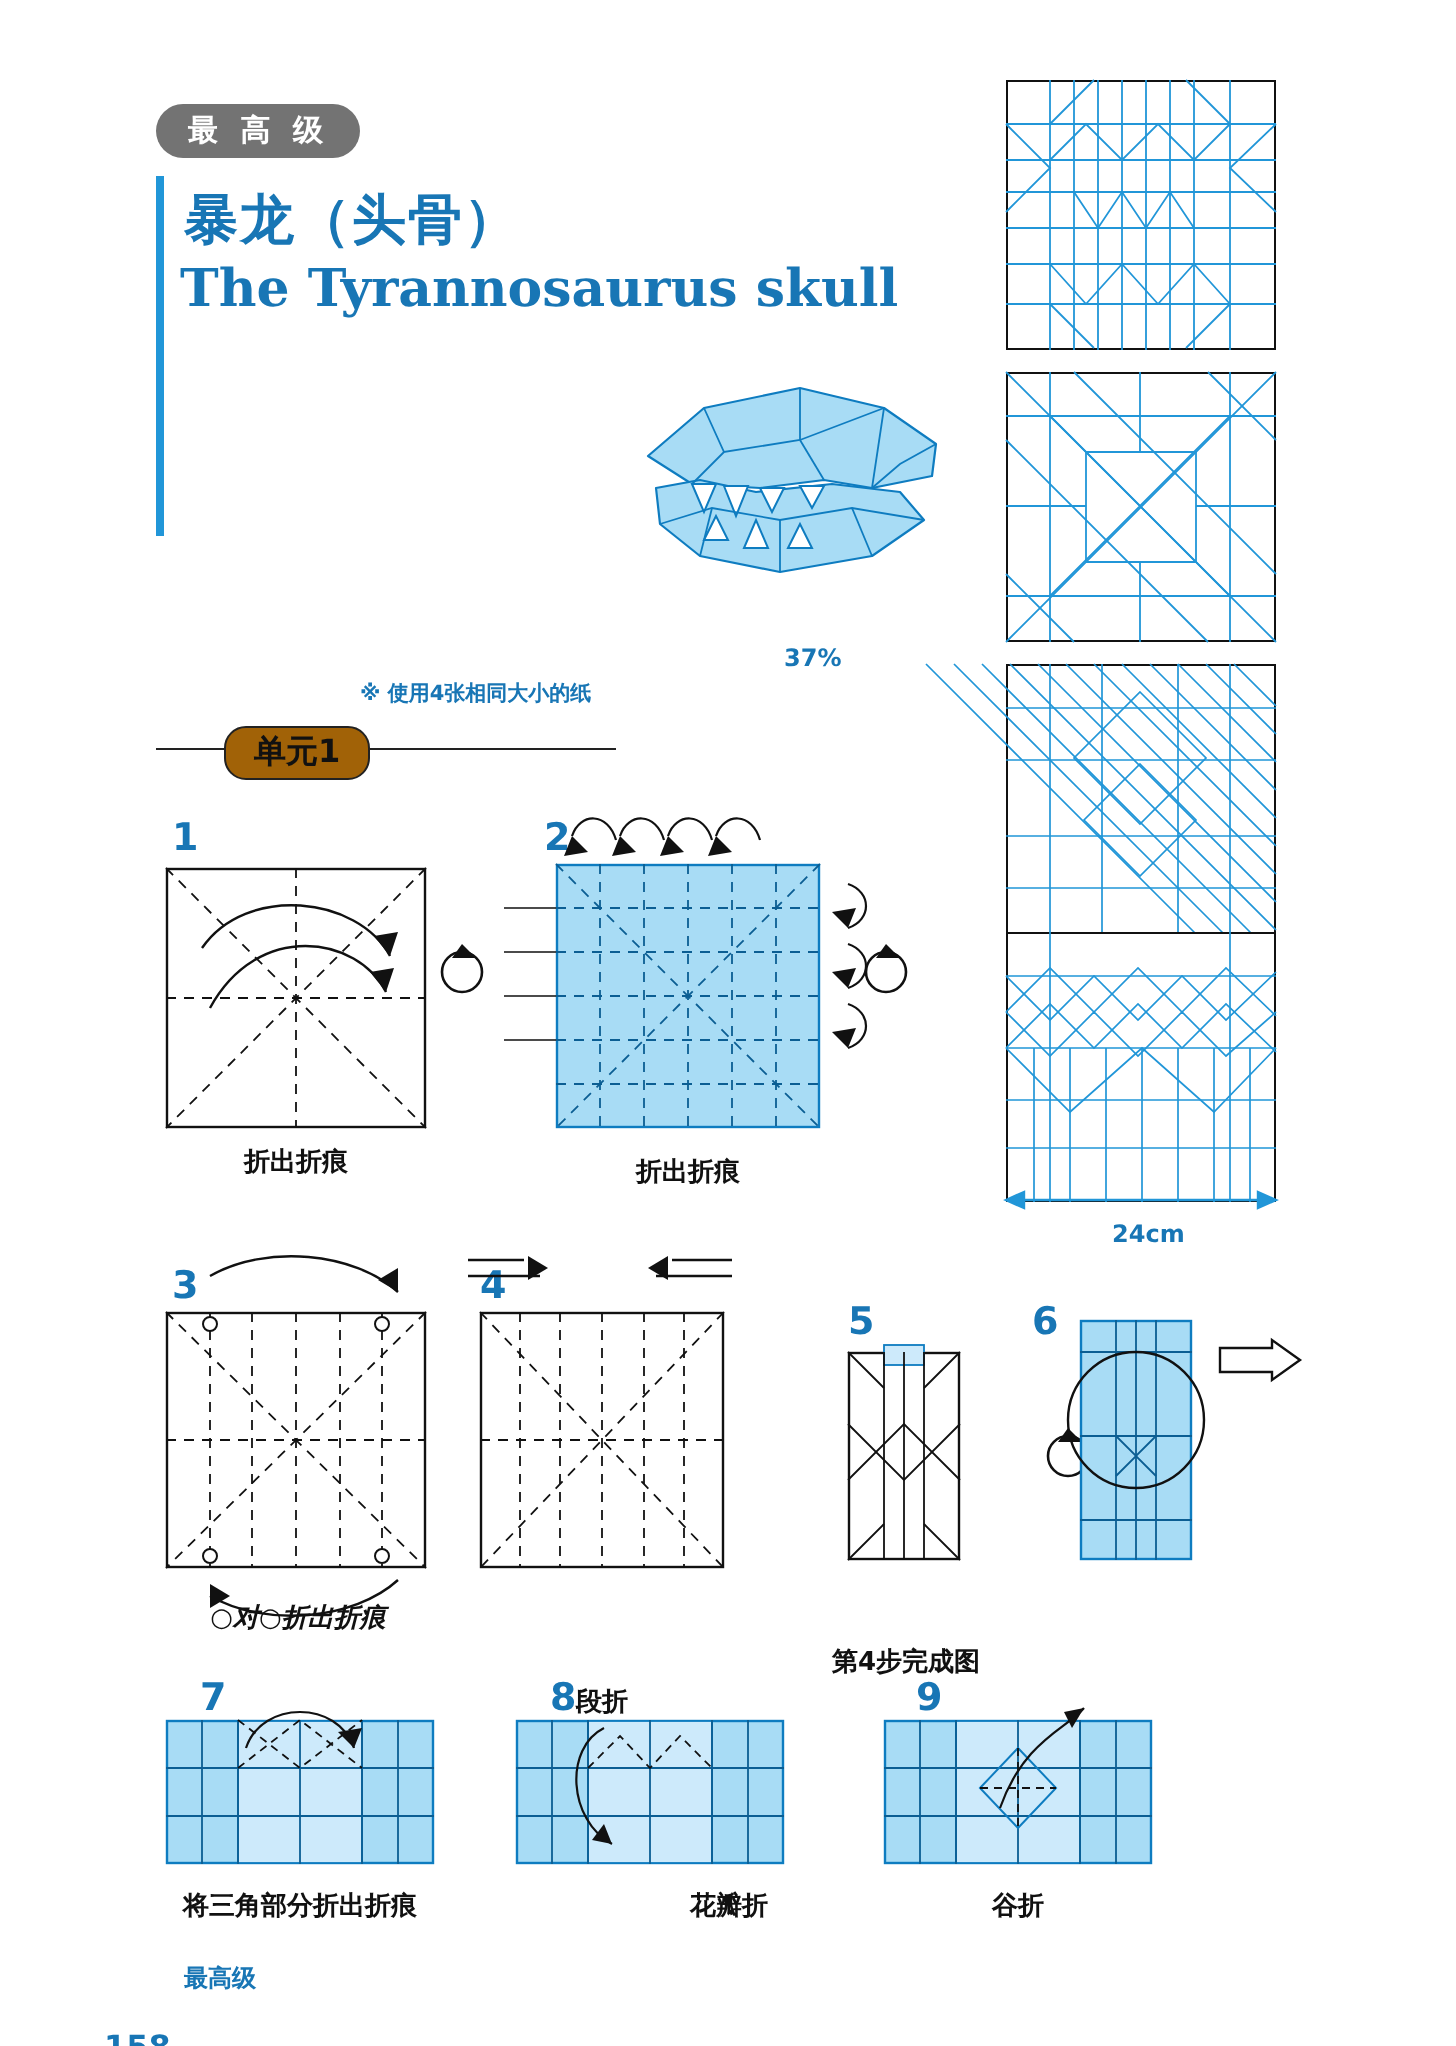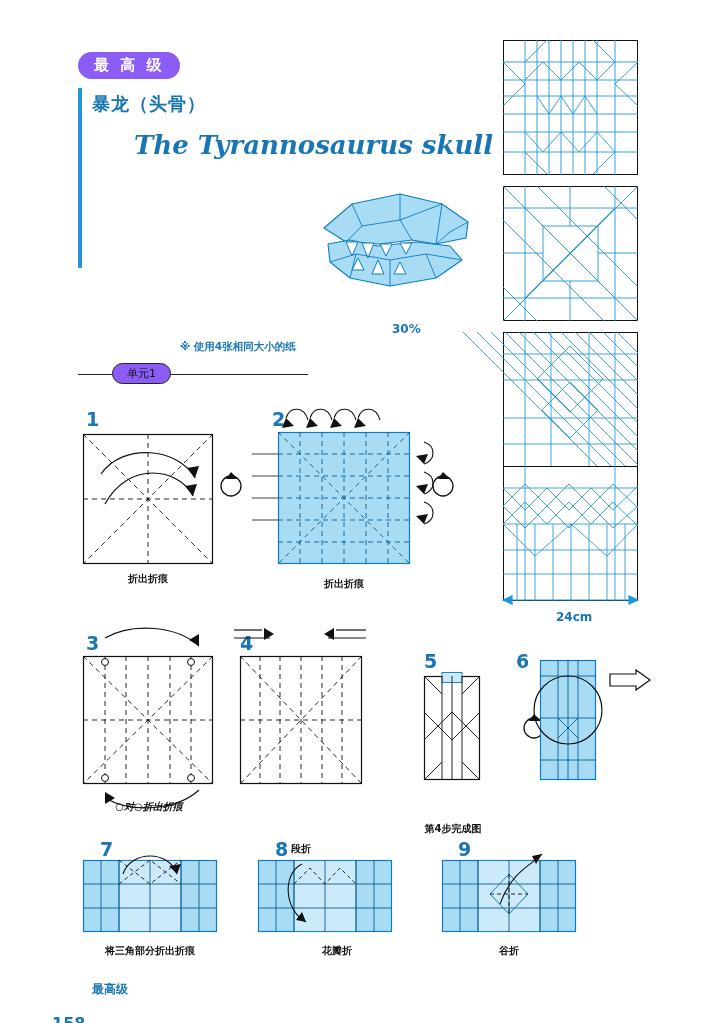--- a/index.html
+++ b/index.html
@@ -9,45 +9,44 @@
     font-family:"DejaVu Sans", sans-serif;
     position:relative;
     overflow:hidden;
     color:#111;
   }
   .page{position:absolute;inset:0;}
 
   
   .level-badge{
     position:absolute;left:78px;top:52px;
-    background:#8b5cf6;color:#fff;
+    background:#737373;color:#fff;
     border-radius:14px;
     padding:5px 16px;
     font-size:15px;font-weight:bold;
     letter-spacing:3px;
     line-height:1.1;
     text-align:right;
   }
   .title-bar{
     position:absolute;left:78px;top:88px;
     width:4px;height:180px;background:#2196d8;
   }
   .title-cn{
     position:absolute;left:92px;top:92px;
-    font-size:18px;font-weight:bold;color:#1876b5;
+    font-size:27px;font-weight:bold;color:#1876b5;
     letter-spacing:1px;
     text-align:center;
   }
   .title-en{
     position:absolute;left:90px;top:130px;
     font-size:26px;color:#1876b5;
     font-family:"DejaVu Serif", serif;
-    font-style:italic;font-weight:bold;
+    font-weight:bold;
     letter-spacing:0px;
-    margin-left:44px;
   }
   .intro{
     position:absolute;left:92px;top:183px;width:185px;
     font-size:13.5px;line-height:2.0;color:#111;
     font-weight:bold;
   }
   .note{
     position:absolute;left:180px;top:320px;
     font-size:10.5px;color:#1876b5;font-weight:bold;margin-top:20px;
   }
@@ -55,30 +54,30 @@
     position:absolute;left:392px;top:322px;
     font-size:12px;font-weight:bold;color:#1876b5;
   }
 
   
   .unit-rule{
     position:absolute;left:78px;top:374px;width:230px;height:1px;background:#222;
   }
   .unit-chip{
     position:absolute;left:112px;top:363px;
-    background:#8b5cf6;border:1px solid #222;border-radius:11px;
-    padding:2px 14px;font-size:11px;font-weight:normal;
+    background:#a16207;border:1px solid #222;border-radius:11px;
+    padding:2px 14px;font-size:16px;font-weight:bold;
   }
 
   
   .stepnum{
     position:absolute;color:#1876b5;font-weight:bold;font-size:19px;
   }
   .caption{
-    position:absolute;font-size:10px;font-weight:bold;color:#111;text-align:center;
+    position:absolute;font-size:13px;font-weight:bold;color:#111;text-align:center;
   }
   .figwrap{position:absolute;}
   svg{display:block;overflow:visible;}
 
   
   .cp{position:absolute;}
   .dim-label{
     position:absolute;left:556px;top:610px;
     font-size:12px;font-weight:bold;color:#1876b5;
   }
@@ -96,21 +95,21 @@
 </head>
 <body>
 
 <div class="page">
 
   <div class="level-badge">最 高 级</div>
   <div class="title-bar"></div>
   <div class="title-cn">暴龙（头骨）</div>
   <div class="title-en">The Tyrannosaurus skull</div>
   <div class="note">※ 使用4张相同大小的纸</div>
-  <div class="scale-label">30%</div>
+  <div class="scale-label">37%</div>
 
   <div class="figwrap" style="left:316px;top:182px;">
     <svg width="160" height="120" viewBox="0 0 160 120">
       <g fill="#a8dcf5" stroke="#0e7cc0" stroke-width="1.1" stroke-linejoin="round">
         <path d="M8 46 L36 22 L84 12 L126 22 L152 40 L150 56 L120 62 L96 58 L64 62 L30 60 Z"></path>
         <path d="M12 62 L34 58 L62 64 L100 60 L134 64 L146 78 L120 96 L74 104 L34 96 L14 80 Z"></path>
       </g>
       <g fill="#ffffff" stroke="#0e7cc0" stroke-width="1">
         <path d="M30 60 L36 74 L42 60 Z"></path>
         <path d="M46 61 L52 76 L58 61 Z"></path>
@@ -395,21 +394,21 @@
       </g>
       <g stroke="#111" stroke-width="0.9" fill="none" stroke-dasharray="4 3">
         <path d="M36 24 L52 8 L67 24 L82 8 L98 24"></path>
       </g>
       <g stroke="#111" stroke-width="1.1" fill="none">
         <path d="M44 4 C24 14, 26 50, 48 62"></path>
       </g>
       <polygon points="48,62 38,60 44,52" fill="#111"></polygon>
     </svg>
   </div>
-  <div class="caption" style="left:270px;top:944px;width:134px;">花瓣折</div>
+  <div class="caption" style="left:250px;top:944px;width:134px;text-align:right;">花瓣折</div>
 
   <div class="stepnum" style="left:458px;top:838px;">9</div>
   <div class="figwrap" style="left:442px;top:860px;">
     <svg width="134" height="72" viewBox="0 0 134 72">
       <rect x="0.5" y="0.5" width="133" height="71" fill="#a8dcf5" stroke="#0e7cc0" stroke-width="1.2"></rect>
       <rect x="36" y="0.5" width="62" height="71" fill="#cdeafb" stroke="#0e7cc0" stroke-width="0.9"></rect>
       <g stroke="#0b5e93" stroke-width="0.9" fill="none">
         <path d="M18 0 V72 M36 0 V72 M67 0 V72 M98 0 V72 M116 0 V72"></path>
         <path d="M0 24 H134 M0 48 H134"></path>
       </g>

